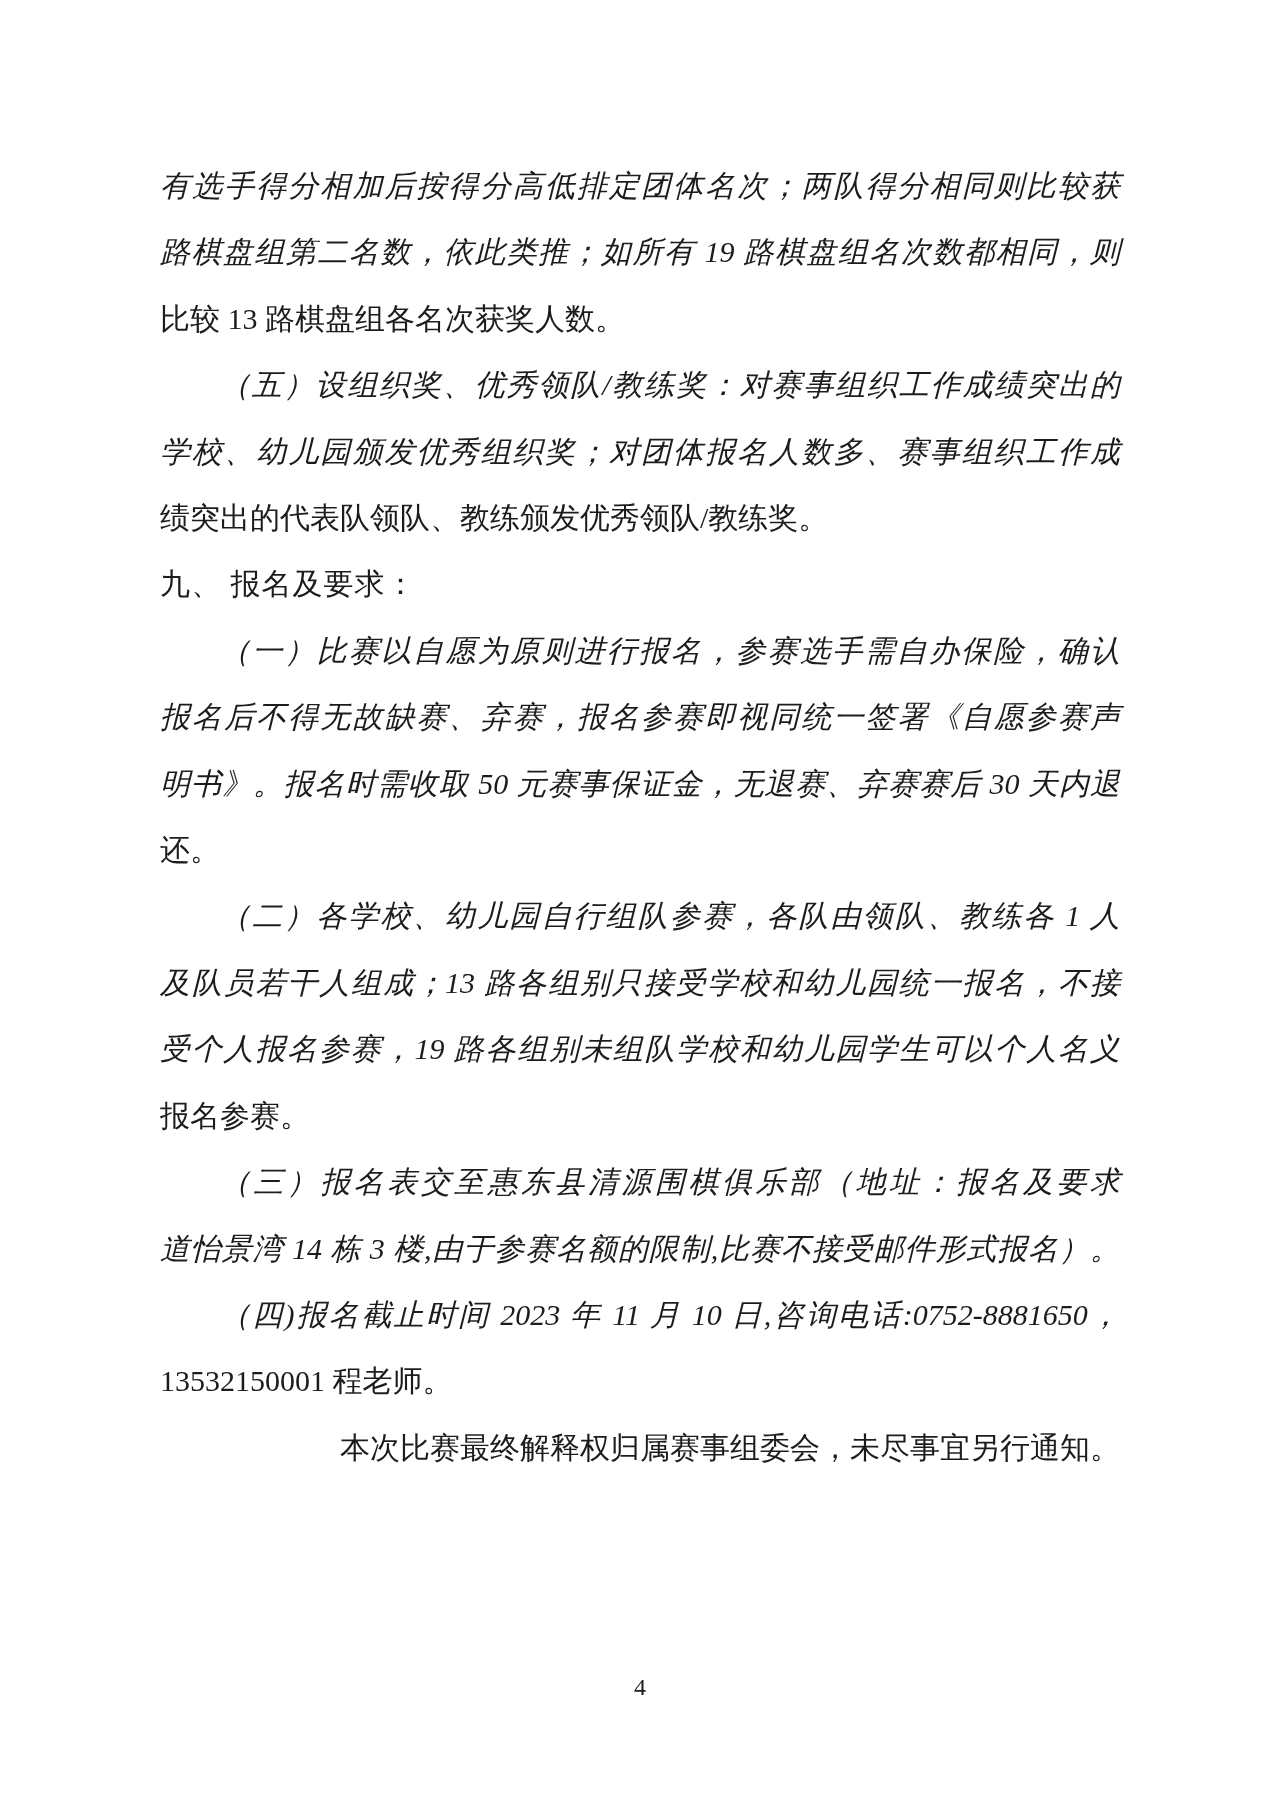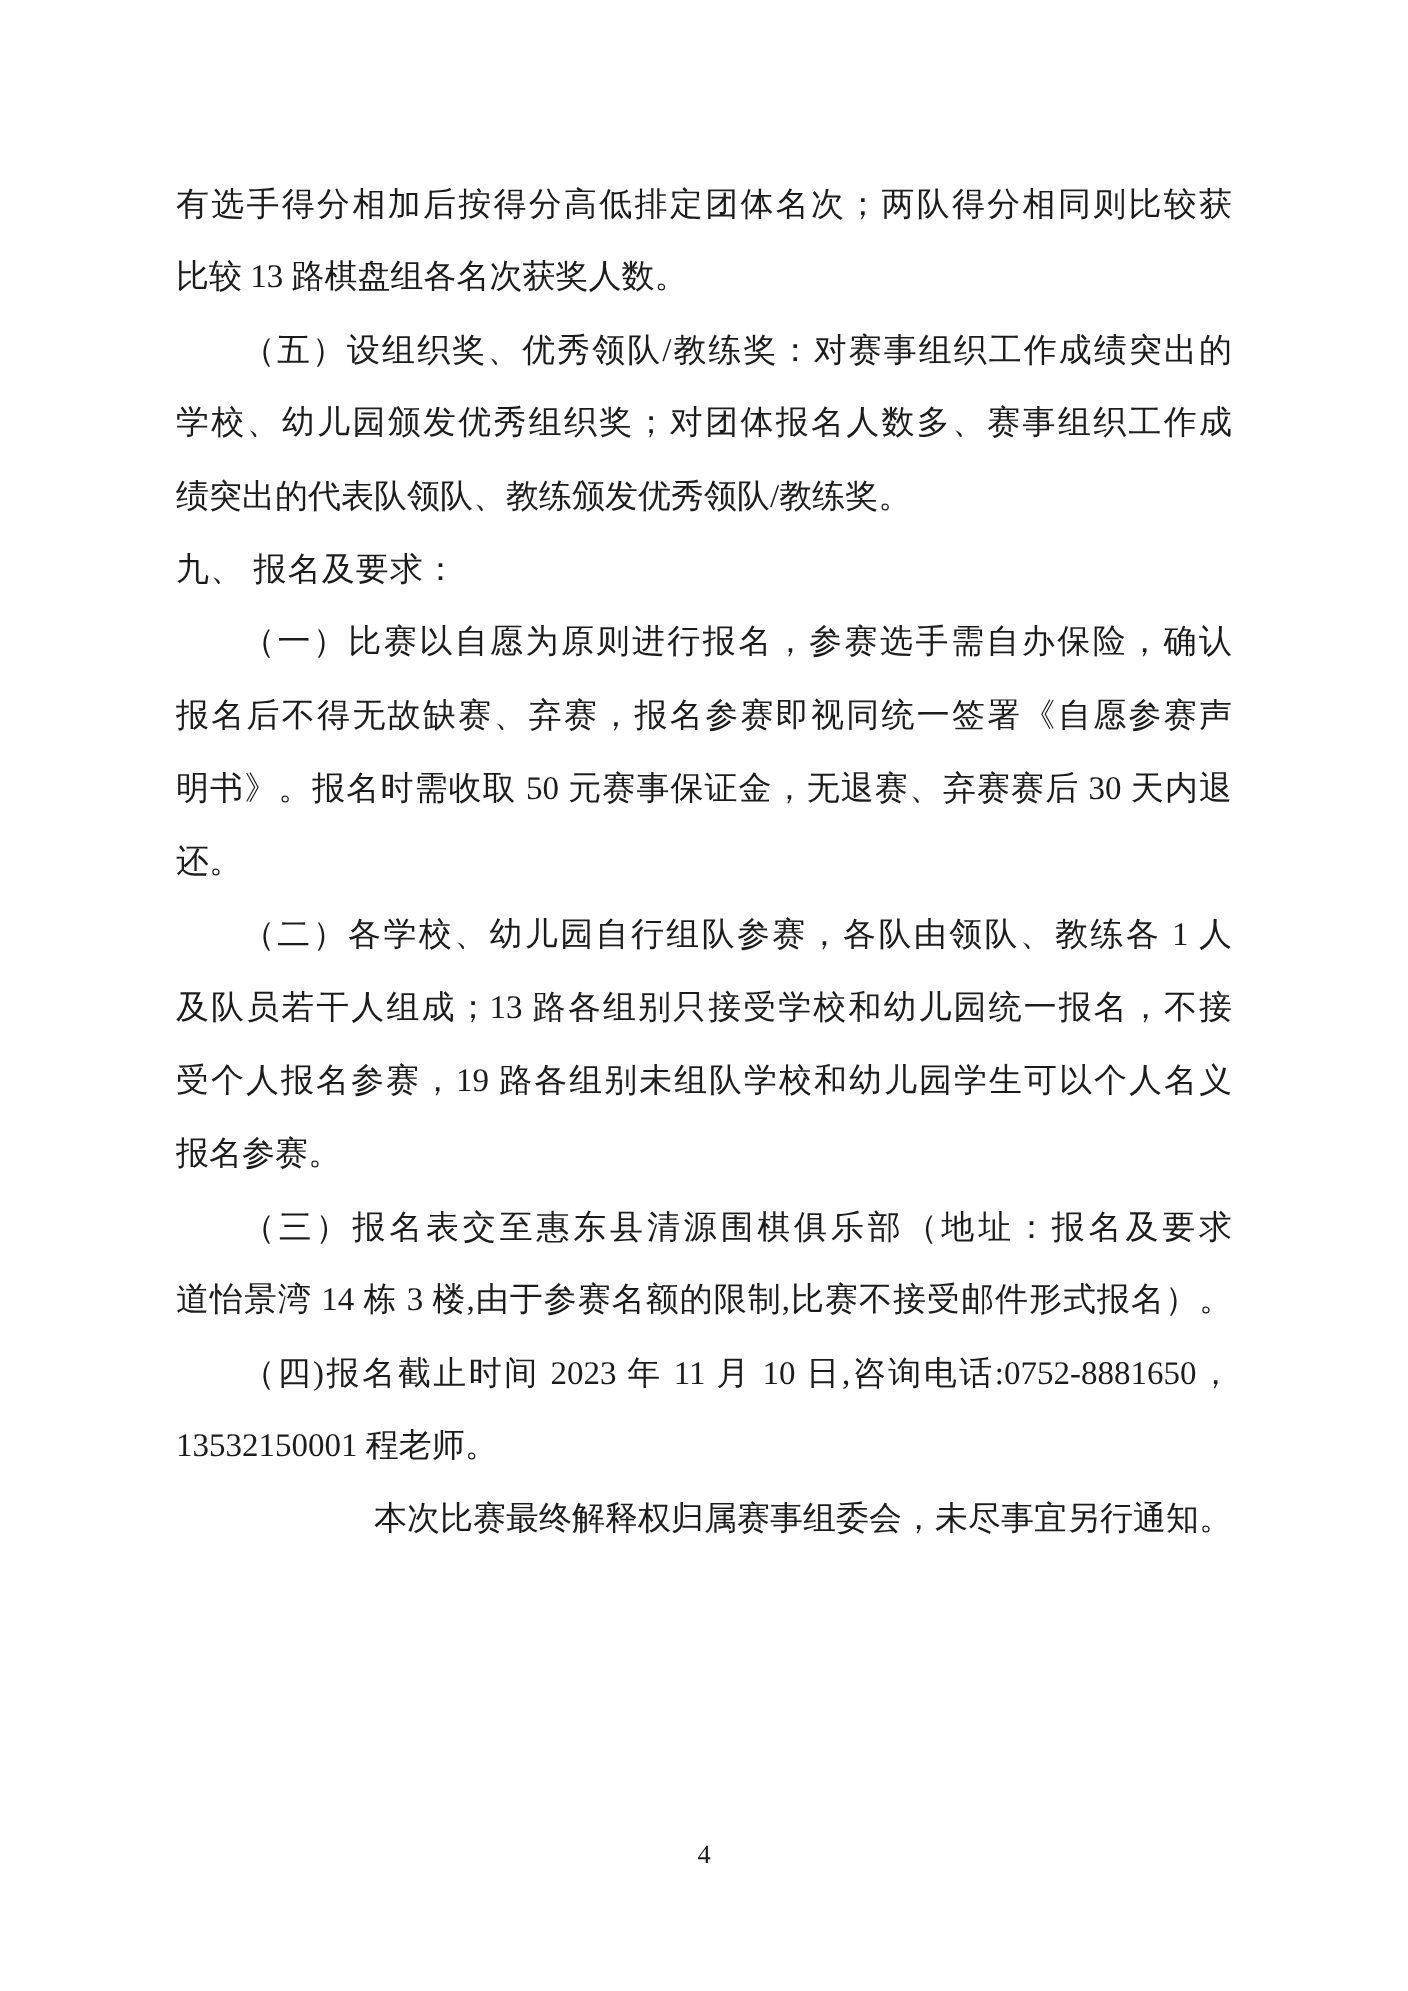--- a/index.html
+++ b/index.html
@@ -24,20 +24,21 @@
     font-size: 30px;
     line-height: 66.4px;
   }
   .line {
     min-height: 66.4px;
     text-align: left;
   }
   .line.justify {
     text-align: justify;
     text-align-last: justify;
+    font-style: italic;
     -moz-text-align-last: justify;
   }
   .line.indent {
     text-indent: 2em;
     text-align: right;
   }
   .line.heading {
     font-weight: normal;
     letter-spacing: 1px;
   }
@@ -52,20 +53,21 @@
     color: #1c1c1c;
   }
 </style>
 </head>
 <body>
 
 <div class="page">
   <div class="text-block" id="text-block">
 
   <div class="line justify">有选手得分相加后按得分高低排定团体名次；两队得分相同则比较获</div>
+      <div class="line justify">路棋盘组第二名数，依此类推；如所有 19 路棋盘组名次数都相同，则</div>
       <div class="line">比较 13 路棋盘组各名次获奖人数。</div>
       <div class="line indent justify">（五）设组织奖、优秀领队/教练奖：对赛事组织工作成绩突出的</div>
       <div class="line justify">学校、幼儿园颁发优秀组织奖；对团体报名人数多、赛事组织工作成</div>
       <div class="line">绩突出的代表队领队、教练颁发优秀领队/教练奖。</div>
       <div class="line heading">九、 报名及要求：</div>
       <div class="line indent justify">（一）比赛以自愿为原则进行报名，参赛选手需自办保险，确认</div>
       <div class="line justify">报名后不得无故缺赛、弃赛，报名参赛即视同统一签署《自愿参赛声</div>
       <div class="line justify">明书》。报名时需收取 50 元赛事保证金，无退赛、弃赛赛后 30 天内退</div>
       <div class="line">还。</div>
       <div class="line indent justify">（二）各学校、幼儿园自行组队参赛，各队由领队、教练各 1 人</div>

